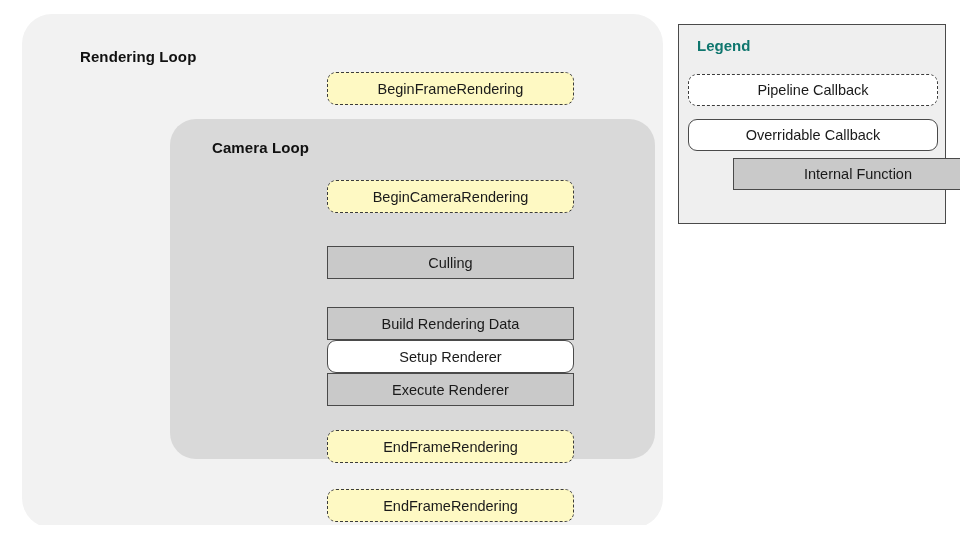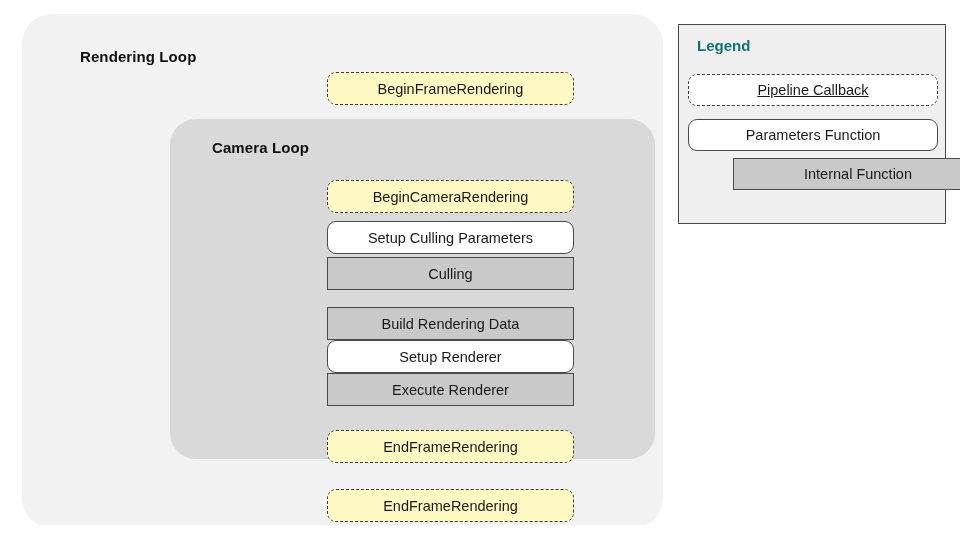--- a/index.html
+++ b/index.html
@@ -83,21 +83,21 @@
   .node.internal {
     background: #c9c9c9;
     border: 1.4px solid #4a4a4a;
     border-radius: 0px;
   }
 
   
   #node-begin-frame       { top: 72px;  }
   #node-begin-camera      { top: 180px; }
   #node-setup-culling     { top: 221px; }
-  #node-culling           { top: 257px; }
+  #node-culling           { top: 246px; }
   #node-build-data        { top: 307px; }
   #node-setup-renderer    { top: 340px; }
   #node-execute-renderer  { top: 373px; }
   #node-end-camera        { top: 430px; }
   #node-end-frame         { top: 489px; }
 
   
   #legend-panel {
     position: absolute;
     box-sizing: border-box;
@@ -126,21 +126,20 @@
     align-items: center;
     justify-content: center;
     font-size: 14.5px;
     color: #1a1a1a;
     white-space: nowrap;
   }
   .legend-item.callback {
     background: #ffffff;
     border: 1.4px dashed #3b3b3b;
     border-radius: 9px;
-    text-decoration: underline;
   }
   .legend-item.overridable {
     background: #ffffff;
     border: 1.4px solid #4a4a4a;
     border-radius: 9px;
   }
   .legend-item.internal {
     background: #c9c9c9;
     border: 1.4px solid #4a4a4a;
     border-radius: 0px;
@@ -163,23 +162,20 @@
   </div>
 
   <div id="node-begin-frame" class="node callback">
     <span>BeginFrameRendering</span>
   </div>
 
   <div id="node-begin-camera" class="node callback">
     <span>BeginCameraRendering</span>
   </div>
 
-  <div id="node-setup-culling" class="node overridable">
-    <span>Setup Culling Parameters</span>
-  </div>
 
   <div id="node-culling" class="node internal">
     <span>Culling</span>
   </div>
 
   <div id="node-build-data" class="node internal">
     <span>Build Rendering Data</span>
   </div>
 
   <div id="node-setup-renderer" class="node overridable">
@@ -199,21 +195,21 @@
   </div>
 
   <div id="legend-panel">
     <div id="legend-title">Legend</div>
 
     <div id="legend-item-0" class="legend-item callback">
       <span>Pipeline Callback</span>
     </div>
 
     <div id="legend-item-1" class="legend-item overridable">
-      <span>Parameters Function</span>
+      <span>Overridable Callback</span>
     </div>
 
     <div id="legend-item-2" class="legend-item internal">
       <span>Internal Function</span>
     </div>
   </div>
 
 </div>
 
 </body></html>

